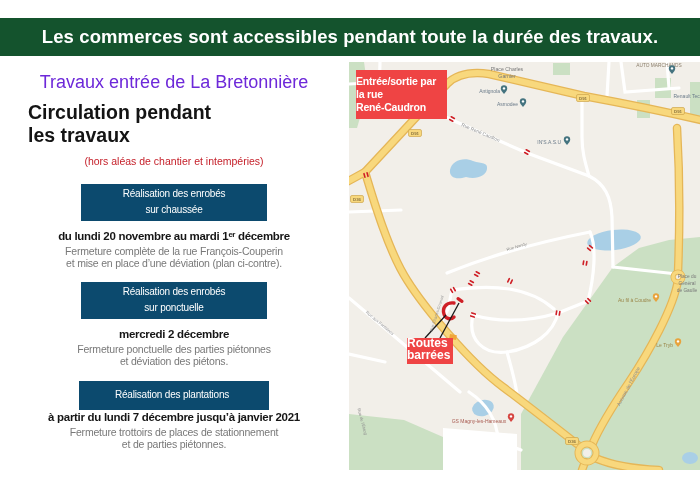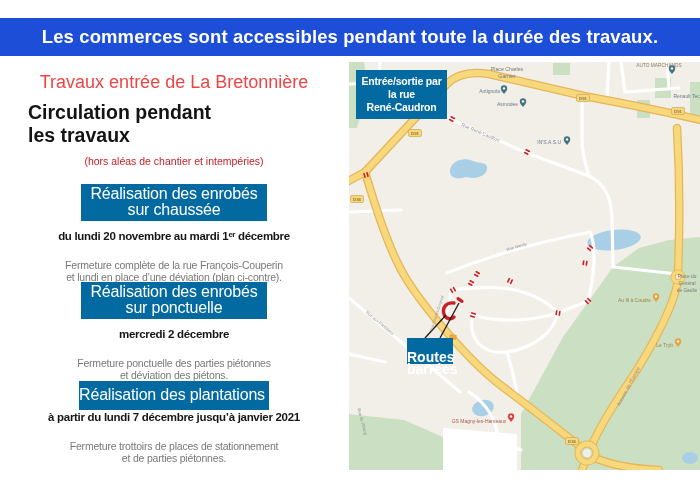--- a/index.html
+++ b/index.html
@@ -3,48 +3,48 @@
 <meta charset="utf-8">
 <style>
   html,body{margin:0;padding:0;}
   body{
     width:700px;height:495px;position:relative;background:#ffffff;overflow:hidden;
     font-family:"Liberation Sans","DejaVu Sans",sans-serif;
   }
   .abs{position:absolute;}
   
   .banner{
-    left:0;top:18px;width:700px;height:38px;background:#1d4ed8;
+    left:0;top:18px;width:700px;height:38px;background:#14532d;
     display:flex;align-items:center;justify-content:center;
   }
   .banner-text{color:#fff;font-weight:bold;font-size:18.5px;letter-spacing:.1px;}
   
   .leftcol{left:28px;top:0;width:292px;}
-  .intro-title{top:72px;width:292px;text-align:center;color:#ef4444;font-size:18px;}
+  .intro-title{top:72px;width:292px;text-align:center;color:#6d28d9;font-size:18px;}
   .heading{top:101px;width:292px;text-align:left;color:#141414;font-weight:bold;font-size:19.5px;line-height:23px;}
   .note{top:155px;width:292px;text-align:center;color:#c5202a;font-size:10.5px;}
   .section{width:292px;text-align:center;}
   .s1{top:184px;} .s2{top:282px;} .s3{top:381px;}
   .redbar{
-    width:186px;margin:0 auto;background:#0369a1;color:#fff;font-size:16px;line-height:16px;
+    width:186px;margin:0 auto;background:#0c4a6e;color:#fff;font-size:10px;line-height:16px;
     padding:2px 0 3px 0;letter-spacing:-.2px;
   }
   .s3 .redbar{padding:6px 4px 7px 0;}
   .bar-line:empty{display:none;}
   .date{margin-top:9px;font-weight:bold;color:#161616;font-size:11.5px;letter-spacing:-.3px;}
   .s3 .date{margin-top:1px;}
-  .desc{margin-top:18px;color:#787878;font-size:10.5px;line-height:11.5px;letter-spacing:-.2px;}
+  .desc{margin-top:4px;color:#787878;font-size:10.5px;line-height:11.5px;letter-spacing:-.2px;}
   
   .map{left:349px;top:62px;width:351px;height:408px;overflow:hidden;background:#f2efe9;}
   .map svg{position:absolute;left:0;top:0;}
   .callout{
-    background:#0369a1;color:#fff;font-weight:bold;text-align:center;position:absolute;
+    background:#ef4444;color:#fff;font-weight:bold;text-align:left;position:absolute;
   }
   .callout-entry{left:7px;top:8px;width:91px;height:49px;font-size:10.5px;line-height:13px;padding-top:5px;letter-spacing:-.2px;box-sizing:border-box;}
-  .callout-closed{left:58px;top:276px;width:46px;height:26px;font-size:14px;line-height:11.5px;padding-top:14px;box-sizing:border-box;}
+  .callout-closed{left:58px;top:276px;width:46px;height:26px;font-size:12px;line-height:11.5px;padding-top:0;box-sizing:border-box;}
 </style>
 </head>
 <body>
 
 <div class="abs banner">
   <span class="banner-text">Les commerces sont accessibles pendant toute la durée des travaux.</span>
 </div>
 
 <div class="abs intro-title leftcol">Travaux entrée de La Bretonnière</div>
 
@@ -56,21 +56,21 @@
 <div class="abs note leftcol">(hors aléas de chantier et intempéries)</div>
 
 <div class="abs section leftcol s1">
   <div class="redbar">
     <div class="bar-line">Réalisation des enrobés</div>
     <div class="bar-line">sur chaussée</div>
   </div>
   <div class="date">du lundi 20 novembre au mardi 1ᵉʳ décembre</div>
   <div class="desc">
     <div>Fermeture complète de la rue François-Couperin</div>
-    <div>et lundi en place d’une déviation (plan ci-contre).</div>
+    <div>et mise en place d’une déviation (plan ci-contre).</div>
   </div>
 </div>
 
 <div class="abs section leftcol s2">
   <div class="redbar">
     <div class="bar-line">Réalisation des enrobés</div>
     <div class="bar-line">sur ponctuelle</div>
   </div>
   <div class="date">mercredi 2 décembre</div>
   <div class="desc">

